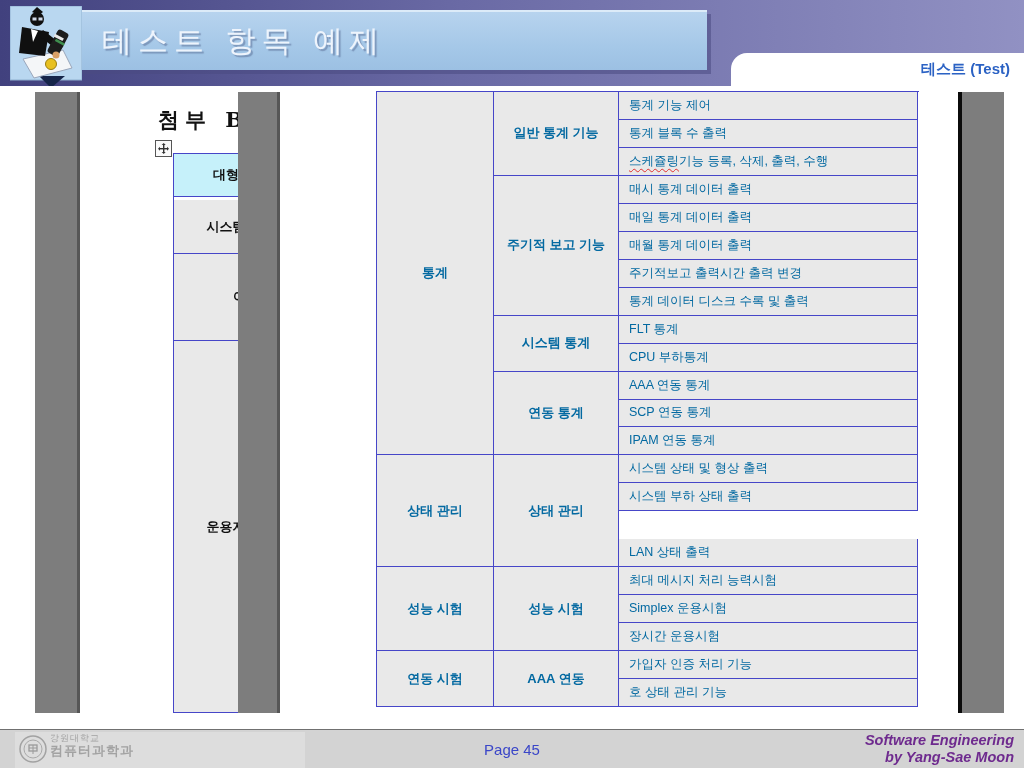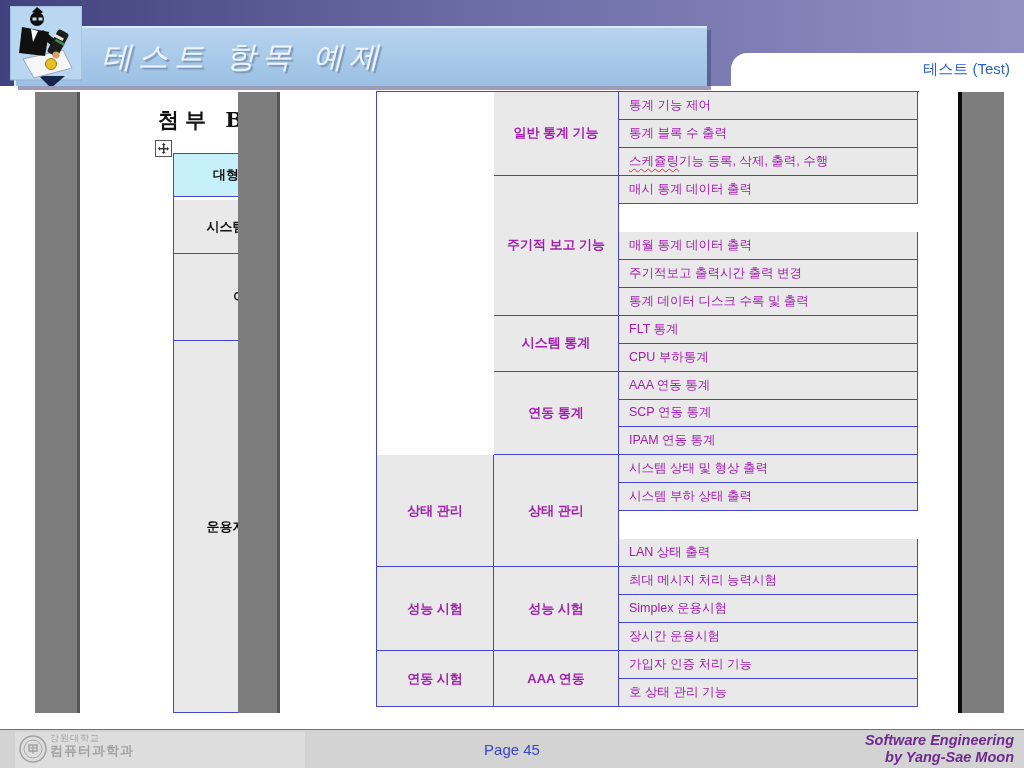--- a/index.html
+++ b/index.html
@@ -4,26 +4,26 @@
 <style>
   html,body{margin:0;padding:0;background:#222;}
   .slide{position:relative;width:1024px;height:768px;background:#ffffff;overflow:hidden;
          font-family:"Liberation Sans",sans-serif;}
   
   .top-band{position:absolute;left:0;top:0;width:1024px;height:86px;
             background:linear-gradient(90deg,#41417e 0%,#6a6aa5 45%,#9191c3 100%);}
   .corner-panel{position:absolute;left:731px;top:53px;width:293px;height:33px;
                 background:#ffffff;border-radius:16px 0 0 0;display:flex;align-items:center;
                 justify-content:flex-end;padding-right:14px;box-sizing:border-box;}
-  .corner-label{color:#2b62c4;font-size:15px;font-weight:400;}
-  .title-banner{position:absolute;left:14px;top:26px;width:693px;height:60px;
+  .corner-label{color:#2b62c4;font-size:15px;font-weight:700;}
+  .title-banner{position:absolute;left:14px;top:10px;width:693px;height:60px;
                 background:linear-gradient(180deg,#b7d3ee 0%,#a5c8e8 60%,#9cc0e3 100%);
                 border-top:2px solid #dcebf8;border-left:2px solid #dcebf8;
                 box-shadow:4px 4px 0 rgba(75,75,130,0.55);box-sizing:border-box;
-                display:flex;align-items:center;font-style:italic;}
+                display:flex;align-items:center;}
   .title-text{margin-left:86px;font-family:"DejaVu Serif",serif;font-size:30px;
               letter-spacing:6px;color:#eef4fc;text-shadow:2px 2px 1px rgba(90,110,150,0.55);}
   .icon-box{position:absolute;left:10px;top:6px;width:72px;height:80px;}
   
   .attachment-heading{position:absolute;left:158px;top:106px;z-index:2;
                       font-family:"DejaVu Serif",serif;font-size:21px;font-weight:bold;
                       letter-spacing:6px;color:#111;}
   .move-handle{position:absolute;left:155px;top:140px;width:15px;height:15px;z-index:6;
                background:#fafafa;border:1px solid #555;display:flex;align-items:center;
                justify-content:center;}
@@ -32,21 +32,21 @@
   .left-table .cell{box-sizing:border-box;border-bottom:1px solid #4646c8;background:#e9e9e9;
                     display:flex;align-items:center;justify-content:center;
                     font-size:13px;font-weight:bold;color:#111;}
   .left-table .cell.hl{background:#c6f1fa;}
   .left-table .gap{height:3px;background:#ffffff;border:none;}
   
   .main-table{position:absolute;left:376px;top:91px;width:543px;height:616px;z-index:2;
               display:grid;grid-template-columns:117px 125px 299px;
               grid-template-rows:repeat(22,1fr);
               border-top:1px solid #4646c8;border-left:1px solid #4646c8;box-sizing:border-box;}
-  .main-table .cell{box-sizing:border-box;background:#e9e9e9;color:#a21caf;
+  .main-table .cell{box-sizing:border-box;background:#e9e9e9;color:#0369a1;
                     border-right:1px solid #4646c8;border-bottom:1px solid #4646c8;}
   .main-table .group{display:flex;align-items:center;justify-content:center;
                      font-size:13px;font-weight:bold;}
   .main-table .item{display:flex;align-items:center;padding-left:10px;font-size:12.5px;}
   .wavy{text-decoration:underline wavy #e03030;text-decoration-thickness:1px;
         text-underline-offset:3px;}
   
   .vbar{position:absolute;top:92px;height:621px;background:#7d7d7d;z-index:5;}
   .vbar.left{left:35px;width:45px;border-right:3px solid #565656;box-sizing:border-box;}
   .vbar.mid{left:238px;width:42px;border-right:3px solid #565656;box-sizing:border-box;}
@@ -110,37 +110,39 @@
 
   <div class="left-table" id="left-table">
       <div class="cell hl" style="height: 43px;">대형</div>
       <div class="gap"></div>
       <div class="cell" style="height: 54px;">시스템</div>
       <div class="cell" style="height: 87px; padding-left: 40px;">이중</div>
       <div class="cell" style="height: 372px;">운용자</div>
     </div>
 
   <div class="main-table" id="main-table">
+      <div class="cell group" style="grid-area: 1 / 1 / span 13;">통계</div>
       <div class="cell group" style="grid-area: 14 / 1 / span 4;">상태 관리</div>
       <div class="cell group" style="grid-area: 18 / 1 / span 3;">성능 시험</div>
       <div class="cell group" style="grid-area: 21 / 1 / span 2;">연동 시험</div>
       <div class="cell group" style="grid-area: 1 / 2 / span 3;">일반 통계 기능</div>
       <div class="cell group" style="grid-area: 4 / 2 / span 5;">주기적 보고 기능</div>
       <div class="cell group" style="grid-area: 9 / 2 / span 2;">시스템 통계</div>
       <div class="cell group" style="grid-area: 11 / 2 / span 3;">연동 통계</div>
       <div class="cell group" style="grid-area: 14 / 2 / span 4;">상태 관리</div>
       <div class="cell group" style="grid-area: 18 / 2 / span 3;">성능 시험</div>
       <div class="cell group" style="grid-area: 21 / 2 / span 2;">AAA 연동</div>
       <div class="cell item" style="grid-area: 1 / 3 / span 1;">통계 기능 제어</div>
       <div class="cell item" style="grid-area: 2 / 3 / span 1;">통계 블록 수 출력</div>
       <div class="cell item" style="grid-area: 3 / 3 / span 1;">
         <span class="wavy">스케쥴링</span>
         <span> 기능 등록, 삭제, 출력, 수행</span>
       </div>
       <div class="cell item" style="grid-area: 4 / 3 / span 1;">매시 통계 데이터 출력</div>
+      <div class="cell item" style="grid-area: 5 / 3 / span 1;">매일 통계 데이터 출력</div>
       <div class="cell item" style="grid-area: 6 / 3 / span 1;">매월 통계 데이터 출력</div>
       <div class="cell item" style="grid-area: 7 / 3 / span 1;">주기적보고 출력시간 출력 변경</div>
       <div class="cell item" style="grid-area: 8 / 3 / span 1;">통계 데이터 디스크 수록 및 출력</div>
       <div class="cell item" style="grid-area: 9 / 3 / span 1;">FLT 통계</div>
       <div class="cell item" style="grid-area: 10 / 3 / span 1;">CPU 부하통계</div>
       <div class="cell item" style="grid-area: 11 / 3 / span 1;">AAA 연동 통계</div>
       <div class="cell item" style="grid-area: 12 / 3 / span 1;">SCP 연동 통계</div>
       <div class="cell item" style="grid-area: 13 / 3 / span 1;">IPAM 연동 통계</div>
       <div class="cell item" style="grid-area: 14 / 3 / span 1;">시스템 상태 및 형상 출력</div>
       <div class="cell item" style="grid-area: 15 / 3 / span 1;">시스템 부하 상태 출력</div>

